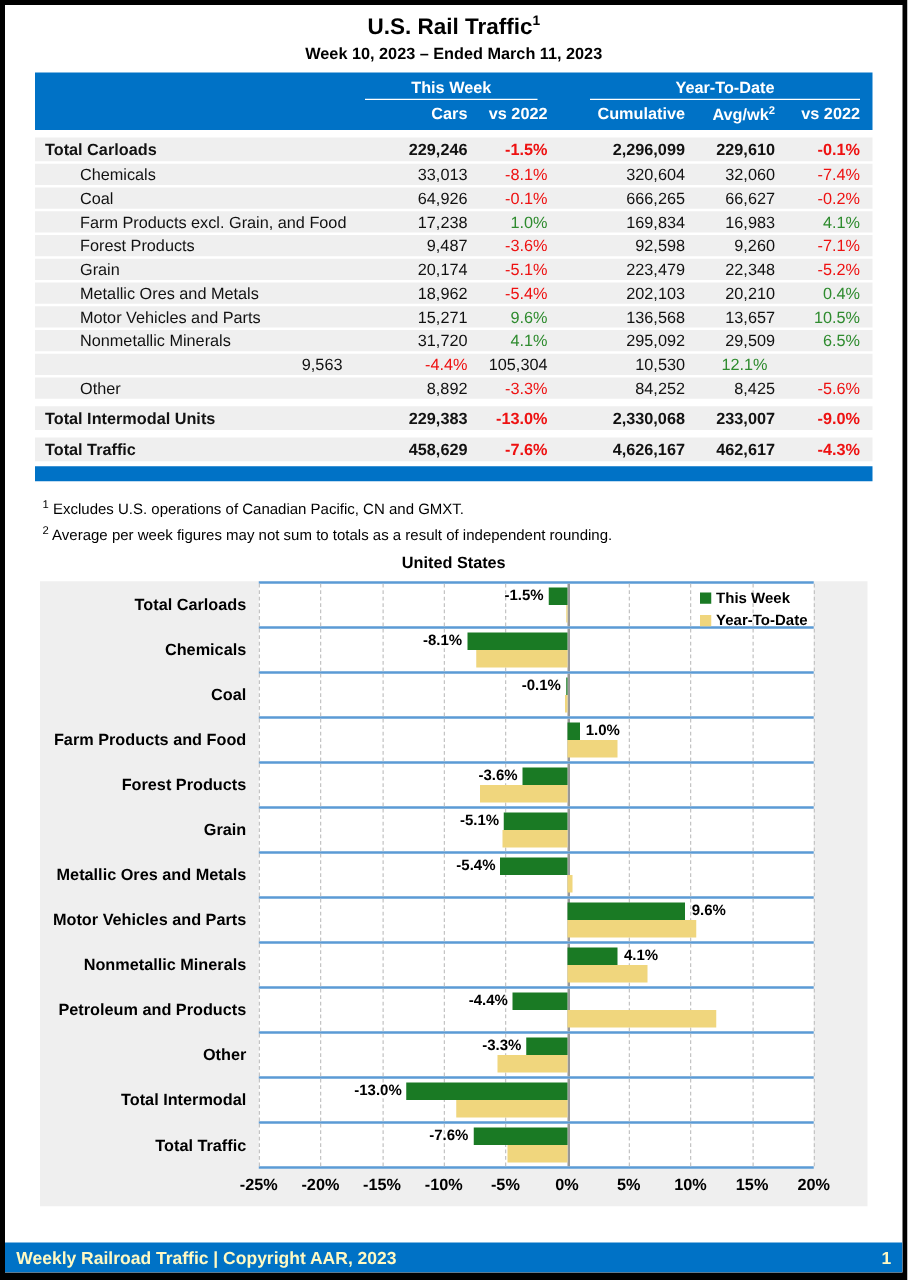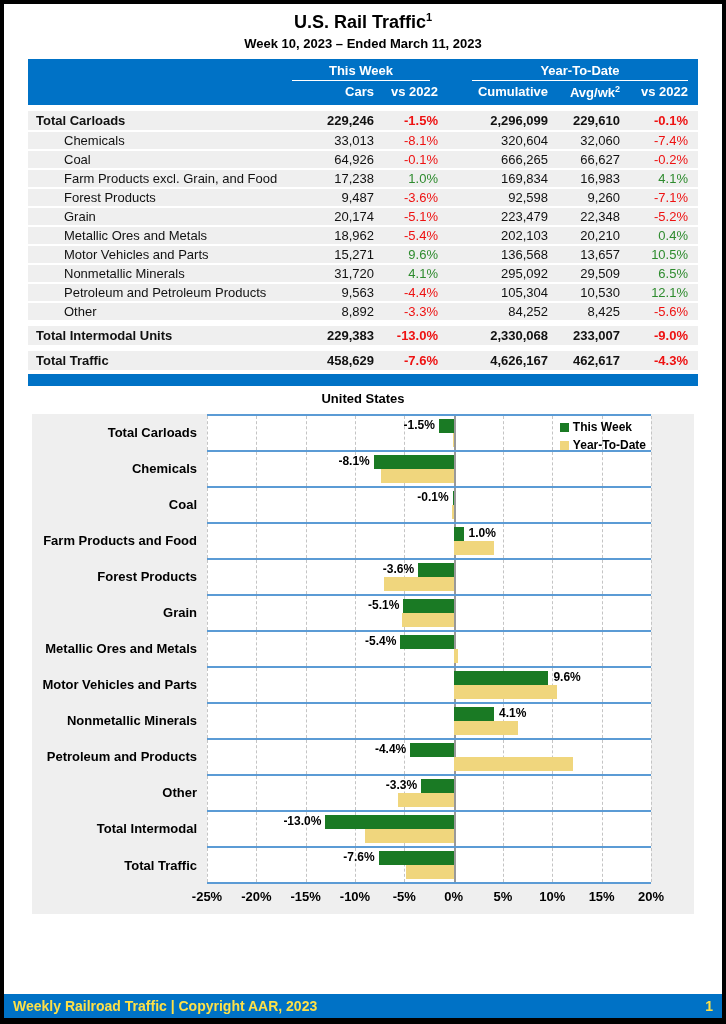--- a/index.html
+++ b/index.html
@@ -58,21 +58,21 @@
             white-space:nowrap; z-index:3; color:#000; }
   .legend { position:absolute; top:6px; right:48px; z-index:5; }
   .litem { display:flex; align-items:center; gap:4px; font-weight:bold; font-size:12px; margin-bottom:4px; color:#000; }
   .lswatch { width:9px; height:9px; flex:0 0 auto; }
   .axis { position:relative; height:24px; margin-left:175px; }
   .tick { position:absolute; top:5px; transform:translateX(-50%); font-weight:bold; font-size:13px;
           white-space:nowrap; color:#000; }
 
   
   .footer { position:absolute; left:0; right:0; bottom:0; height:24px; background:#0072C6;
-            color:#fde047; font-weight:bold; font-size:14px; display:flex; align-items:center;
+            color:#fef9c3; font-weight:bold; font-size:14px; display:flex; align-items:center;
             justify-content:space-between; padding:0 9px; }
 </style>
 </head>
 <body>
 
 <div class="page">
 
   <div class="title"><span>U.S. Rail Traffic</span><sup>1</sup></div>
   <div class="subtitle">Week 10, 2023 – Ended March 11, 2023</div>
 
@@ -159,21 +159,20 @@
         </div>
         <div class="trow">
           <div class="lbl ind">Nonmetallic Minerals</div>
           <div class="num">31,720</div>
           <div class="num pct pos">4.1%</div>
           <div class="num">295,092</div>
           <div class="num">29,509</div>
           <div class="num pct last pos">6.5%</div>
         </div>
         <div class="trow">
-          <div class="lbl ind">Petroleum and Petroleum Products</div>
           <div class="num">9,563</div>
           <div class="num pct neg">-4.4%</div>
           <div class="num">105,304</div>
           <div class="num">10,530</div>
           <div class="num pct last pos">12.1%</div>
         </div>
         <div class="trow">
           <div class="lbl ind">Other</div>
           <div class="num">8,892</div>
           <div class="num pct neg">-3.3%</div>
@@ -194,20 +193,24 @@
           <div class="num">458,629</div>
           <div class="num pct neg">-7.6%</div>
           <div class="num">4,626,167</div>
           <div class="num">462,617</div>
           <div class="num pct last neg">-4.3%</div>
         </div>
       </div>
   </div>
   <div class="table-endbar"></div>
 
+  <div class="footnotes">
+    <div><sup>1</sup> <span>Excludes U.S. operations of Canadian Pacific, CN and GMXT.</span></div>
+    <div><sup>2</sup> <span>Average per week figures may not sum to totals as a result of independent rounding.</span></div>
+  </div>
 
   <div class="chart-subtitle">United States</div>
 
   <div class="chart-area">
     <div>
         <div class="crow">
           <div class="clabel">Total Carloads</div>
           <div class="band">
             <div class="gridline" style="left: 0%;"></div>
             <div class="gridline" style="left: 11.1111%;"></div>

